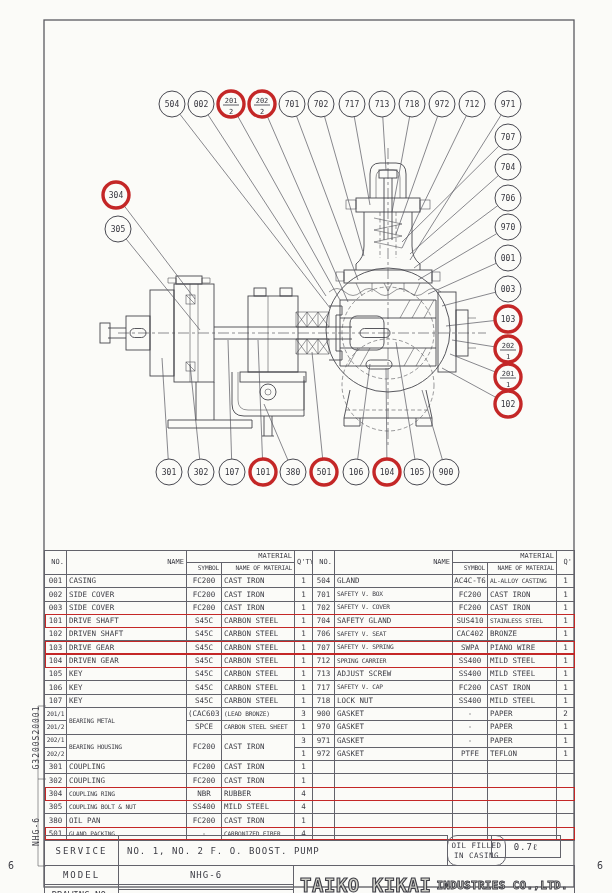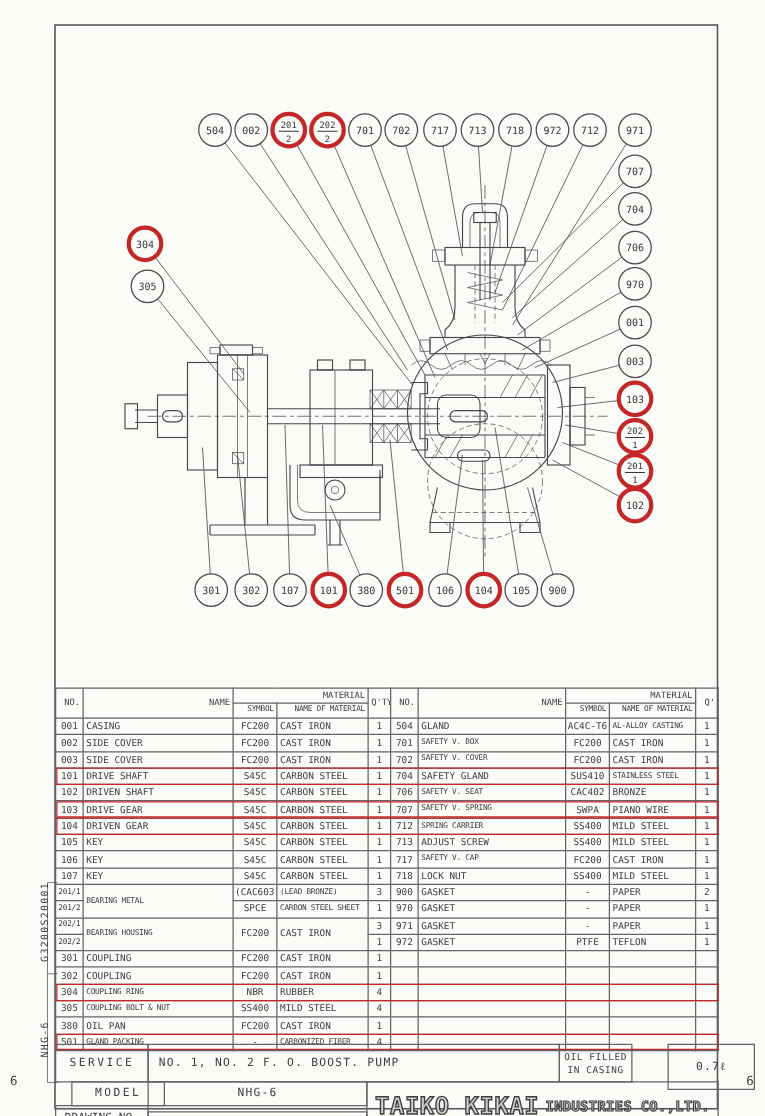--- a/index.html
+++ b/index.html
@@ -576,26 +576,26 @@
           <td class="c-sym"></td>
           <td class="c-mat"></td>
           <td class="c-qty"></td>
         </tr>
       </tbody>
   </table>
 
   <div>
     <div class="tb lbl" style="left:44px;top:818px;width:75px;height:31px;">SERVICE</div>
     <div class="tb" style="left:118px;top:818px;width:330px;height:31px;justify-content:flex-start;padding-left:8px;">NO. 1, NO. 2 F. O. BOOST. PUMP</div>
-    <div class="tb oilcell" style="left:447px;top:818px;width:59px;height:31px;">
+    <div class="tb oilcell" style="left:447px;top:818px;width:59px;height:31px;border-radius:10px;">
       <div>OIL FILLED</div>
       <div>IN CASING</div>
     </div>
-    <div class="tb" style="left:534px;top:818px;width:70px;height:37px;">0.7ℓ</div>
-    <div class="tb lbl" style="left:57px;top:848px;width:75px;height:20px;">MODEL</div>
+    <div class="tb" style="left:491px;top:818px;width:70px;height:23px;">0.7ℓ</div>
+    <div class="tb lbl" style="left:44px;top:848px;width:75px;height:20px;">MODEL</div>
     <div class="tb" style="left:118px;top:848px;width:176px;height:20px;">NHG-6</div>
     <div class="tb company" style="left:293px;top:848px;width:282px;height:40px;">
       <span class="co1">TAIKO KIKAI</span>
       <span class="co2">INDUSTRIES CO.,LTD.</span>
     </div>
     <div class="tb lbl" style="left:44px;top:867px;width:75px;height:21px;letter-spacing:0;">DRAWING NO.</div>
     <div class="tb" style="left:118px;top:872px;width:176px;height:21px;letter-spacing:2px;">S0010A1J7099</div>
   </div>
 
   <div class="vlabel" style="left:-4px;top:733px;width:80px;">G3200S20001</div>

